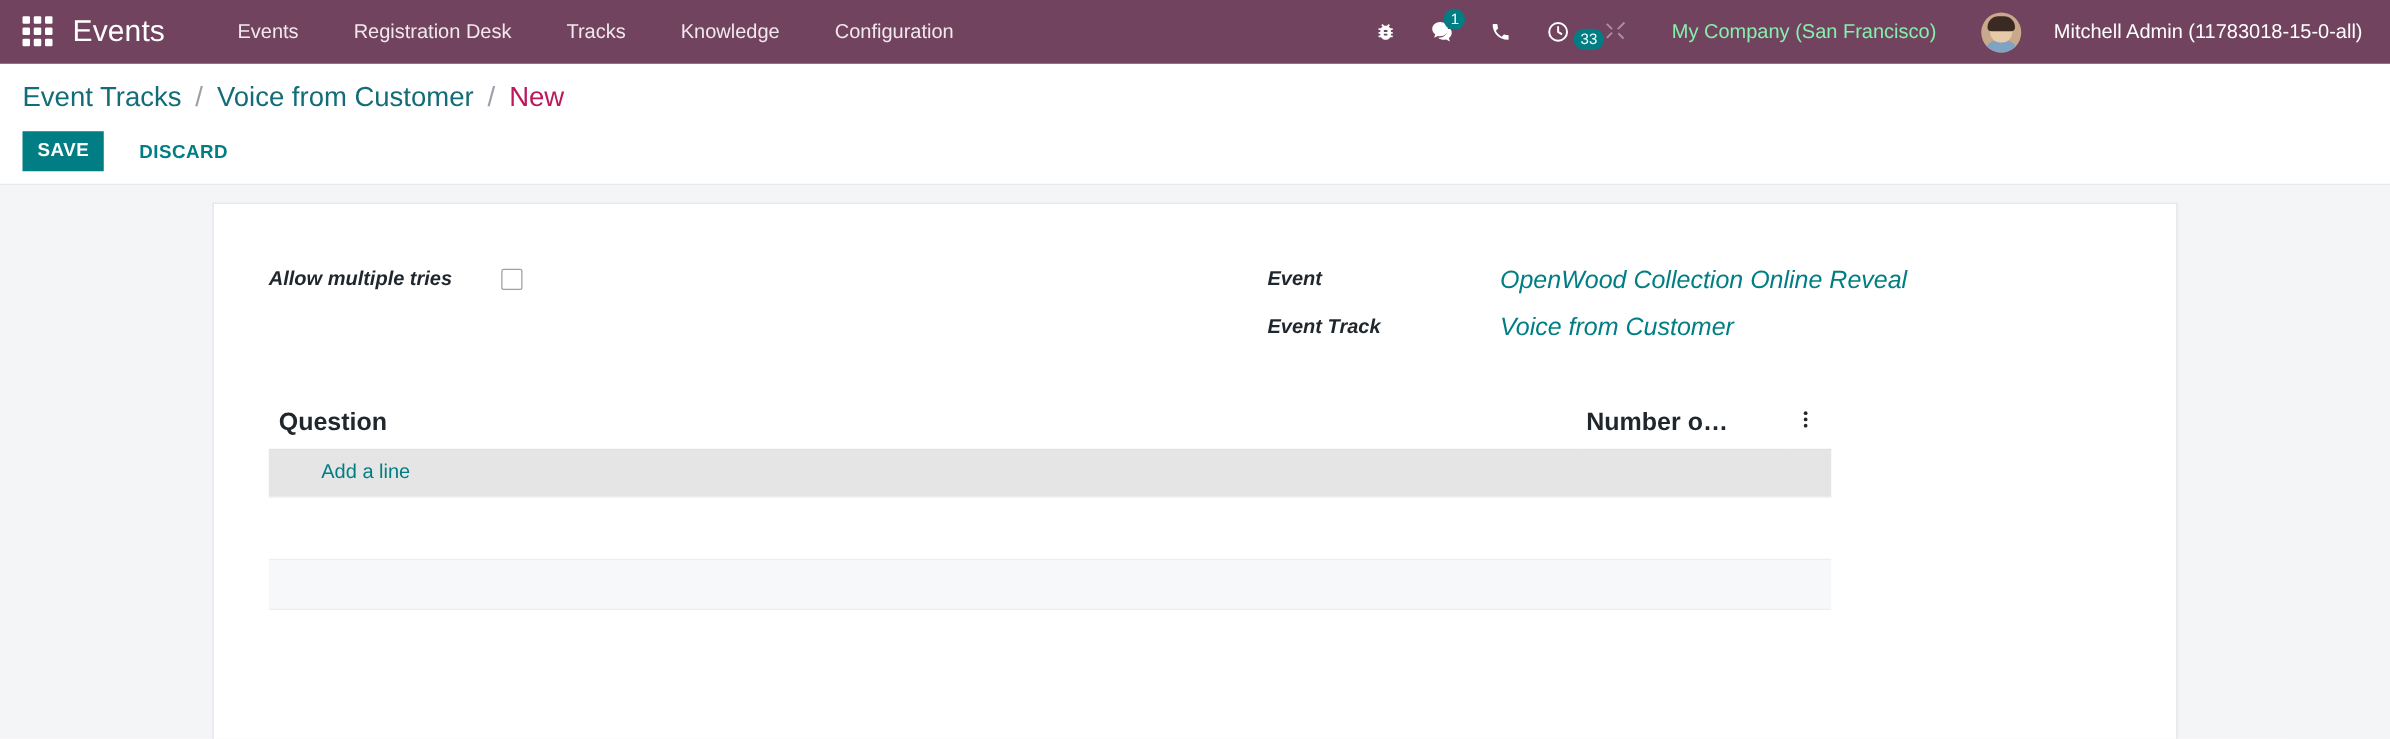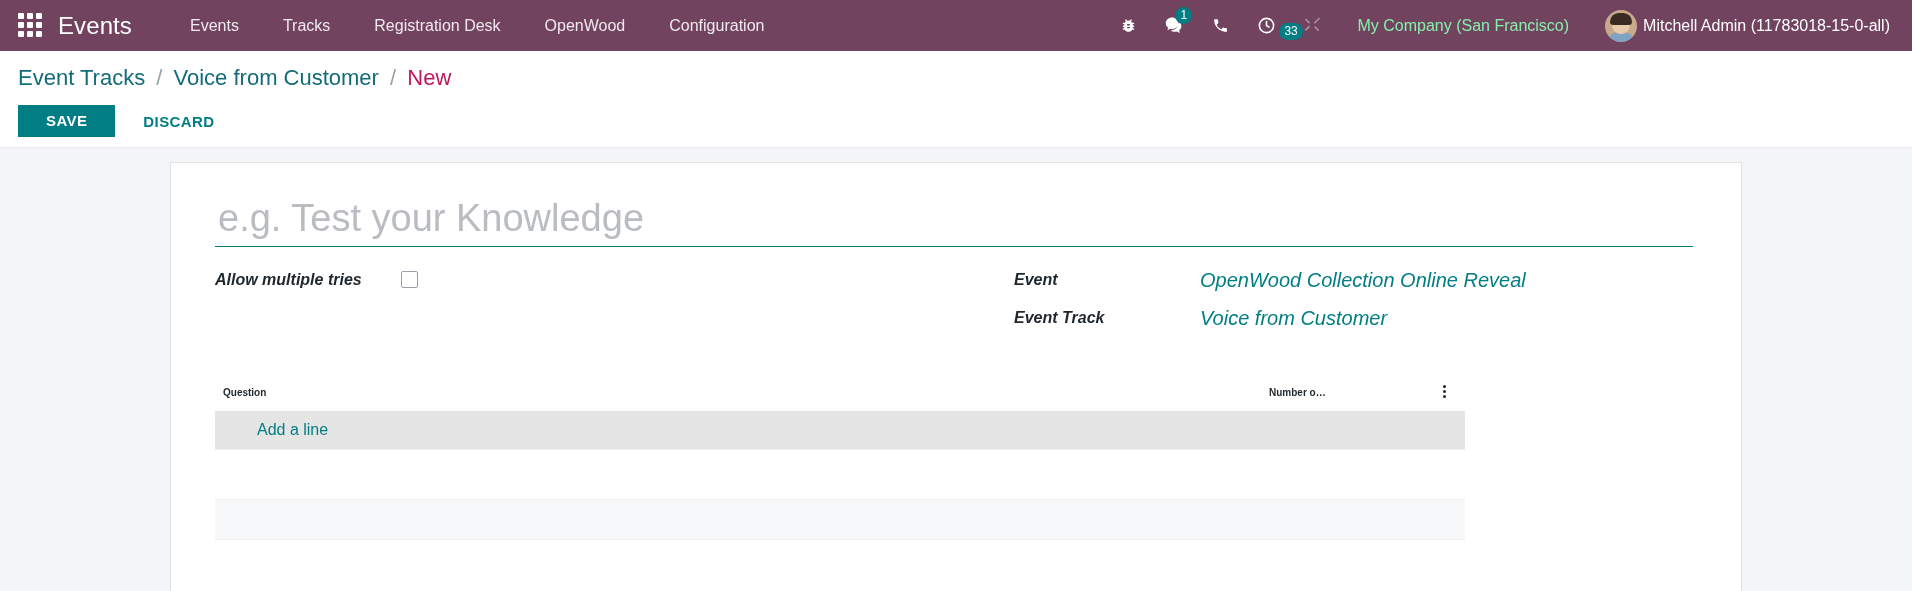--- a/index.html
+++ b/index.html
@@ -90,21 +90,21 @@
   .nav-icon.dim { color: #a98fa0; }
   .company-name {
     font-size: 16px;
     color: #86efac;
     padding: 0 16px 0 22px;
     white-space: nowrap;
     cursor: pointer;
   }
   .user-menu {
     display: flex; align-items: center;
-    gap: 6px;
+    gap: 26px;
     padding-left: 20px;
     padding-right: 4px;
     cursor: pointer;
     white-space: nowrap;
   }
   .avatar {
     width: 32px; height: 32px;
     border-radius: 50%;
     overflow: hidden;
     background: #c8a98b;
@@ -159,21 +159,21 @@
     padding: 0 18px;
     display: flex; align-items: center; gap: 0;
   }
   .btn-save {
     background: #017e84;
     color: #ffffff;
     border: none;
     font-size: 15px;
     font-weight: 600;
     letter-spacing: .4px;
-    padding: 7px 28px;
+    padding: 7px 12px;
     line-height: 18px;
     cursor: pointer;
     font-family: "Liberation Sans", sans-serif;
     border-radius: 0;
   }
   .btn-discard {
     background: transparent;
     color: #017e84;
     border: none;
     font-size: 15px;
@@ -259,21 +259,21 @@
   }
 
   
   .o2m { margin-top: 34px; }
   table.o2m-table {
     width: 1250px;
     border-collapse: collapse;
     table-layout: fixed;
   }
   table.o2m-table thead th {
-    font-size: 10px;
+    font-size: 20px;
     color: #1f262c;
     font-weight: 600;
     text-align: left;
     padding: 4px 8px 9px 8px;
     border-bottom: 1px solid #dfe1e5;
     white-space: nowrap;
   }
   th.col-question { padding-left: 42px; }
   th.col-number { text-align: right; width: 170px; padding-right: 6px; }
   th.col-opts { width: 34px; text-align: center; padding-right: 4px; }
@@ -325,23 +325,23 @@
     <i></i>
     <i></i>
     <i></i>
     <i></i>
   </div>
 
   <div class="brand">Events</div>
 
   <div class="menu-items">
     <div class="menu-item">Events</div>
+    <div class="menu-item">Registration Desk</div>
     <div class="menu-item">Tracks</div>
-    <div class="menu-item">Registration Desk</div>
-    <div class="menu-item">OpenWood</div>
+    <div class="menu-item">Knowledge</div>
     <div class="menu-item">Configuration</div>
   </div>
 
   <div class="nav-right">
 
     <div class="nav-icon">
       <svg width="17" height="17" viewBox="0 0 24 24" fill="currentColor" aria-hidden="true">
         <path d="M20 8h-2.81a5.99 5.99 0 0 0-1.82-1.96L17 4.41 15.59 3l-2.17 2.17a6 6 0 0 0-2.83 0L8.41 3 7 4.41l1.62 1.63A5.99 5.99 0 0 0 6.81 8H4v2h2.09c-.05.33-.09.66-.09 1v1H4v2h2v1c0 .34.04.67.09 1H4v2h2.81a6 6 0 0 0 10.38 0H20v-2h-2.09c.05-.33.09-.66.09-1v-1h2v-2h-2v-1c0-.34-.04-.67-.09-1H20V8zm-6 8h-4v-2h4v2zm0-4h-4v-2h4v2z"></path>
       </svg>
     </div>
@@ -404,23 +404,20 @@
   <div class="actions">
     <button class="btn-save">SAVE</button>
     <button class="btn-discard">DISCARD</button>
   </div>
 
 </div>
 
 <div class="sheet-bg">
   <div class="sheet">
 
-    <div class="title-row">
-      <input class="title-input" type="text" autofocus="" placeholder="e.g. Test your Knowledge" style="">
-    </div>
 
     <div class="form-grid">
 
       <div class="col col-left">
         <div class="field-row">
           <div class="field-label">Allow multiple tries</div>
           <span class="checkbox"></span>
         </div>
       </div>
 

